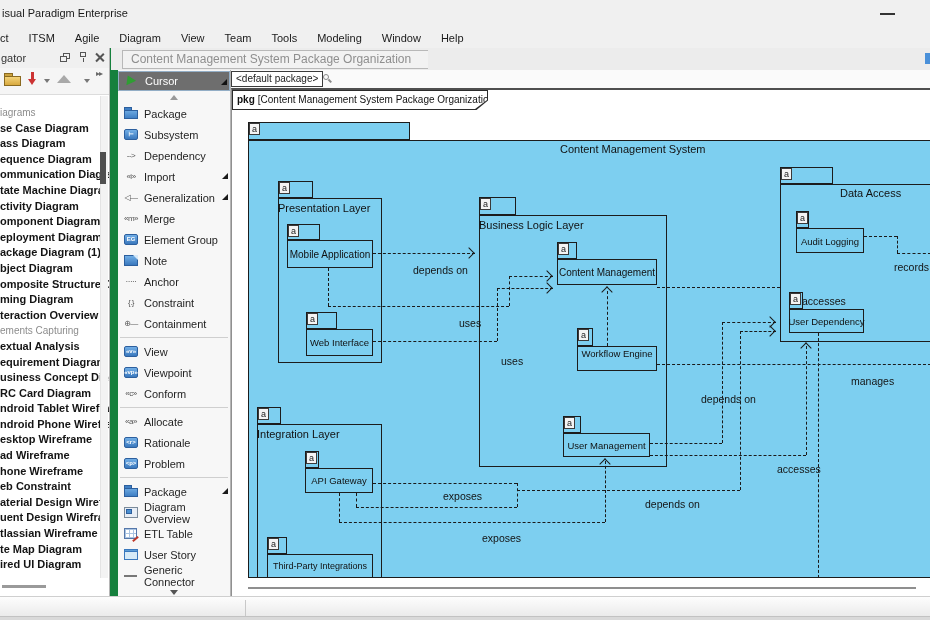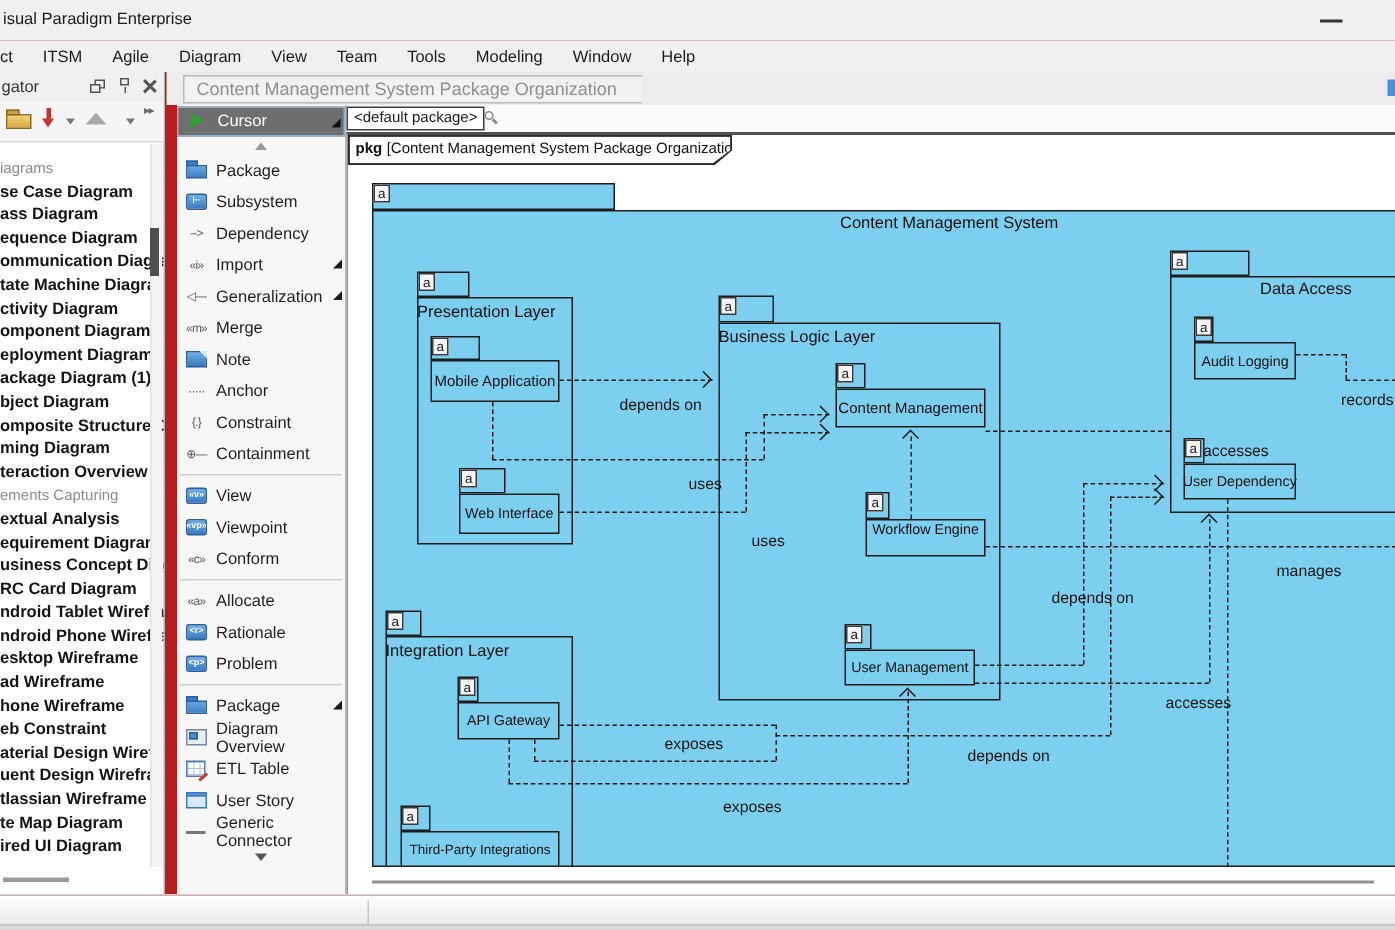--- a/index.html
+++ b/index.html
@@ -1,17 +1,17 @@
 <!DOCTYPE html>
 <html><head>
 <meta charset="utf-8">
 <style>
 *{margin:0;padding:0;box-sizing:border-box}
 body{font-family:"Liberation Sans",sans-serif}
-#app{position:relative;width:930px;height:620px;overflow:hidden;background:#b91c1c}
+#app{position:relative;width:930px;height:620px;overflow:hidden;background:#15803d}
 
 .titlebar{position:absolute;left:0;top:0;width:930px;height:27px;background:#f0f0f0}
 .titlebar .t{position:absolute;left:2px;top:7px;font-size:11px;color:#1a1a1a;white-space:nowrap}
 .minbtn{position:absolute;left:880px;top:13px;width:15px;height:2px;background:#333}
 .menubar{position:absolute;left:0;top:27px;width:930px;height:21px;background:#f0f0f0;display:flex;align-items:center}
 .menubar span{font-size:11px;color:#1a1a1a;padding:0 10px;cursor:default}
 .menubar span:first-child{padding-left:0}
 
 .navpanel{position:absolute;left:0;top:48px;width:110px;height:548px;background:#fff;border-right:1px solid #b5b5b5}
 .navhead{position:absolute;left:0;top:0;width:100%;height:20px;background:#f0f0f0}
@@ -231,20 +231,27 @@
       <span class="corner"></span>
     </div>
     <div class="prow">
       <span class="ictx">◁—</span>
       <span>Generalization</span>
       <span class="corner"></span>
     </div>
     <div class="prow">
       <span class="ictx">«m»</span>
       <span>Merge</span>
+    </div>
+    <div class="prow">
+      <span class="ic i-bbox">
+          <i></i>
+          <b>EG</b>
+        </span>
+      <span>Element Group</span>
     </div>
     <div class="prow">
       <span class="ic i-note">
           <i></i>
           <b></b>
         </span>
       <span>Note</span>
     </div>
     <div class="prow">
       <span class="ictx">·····</span>

